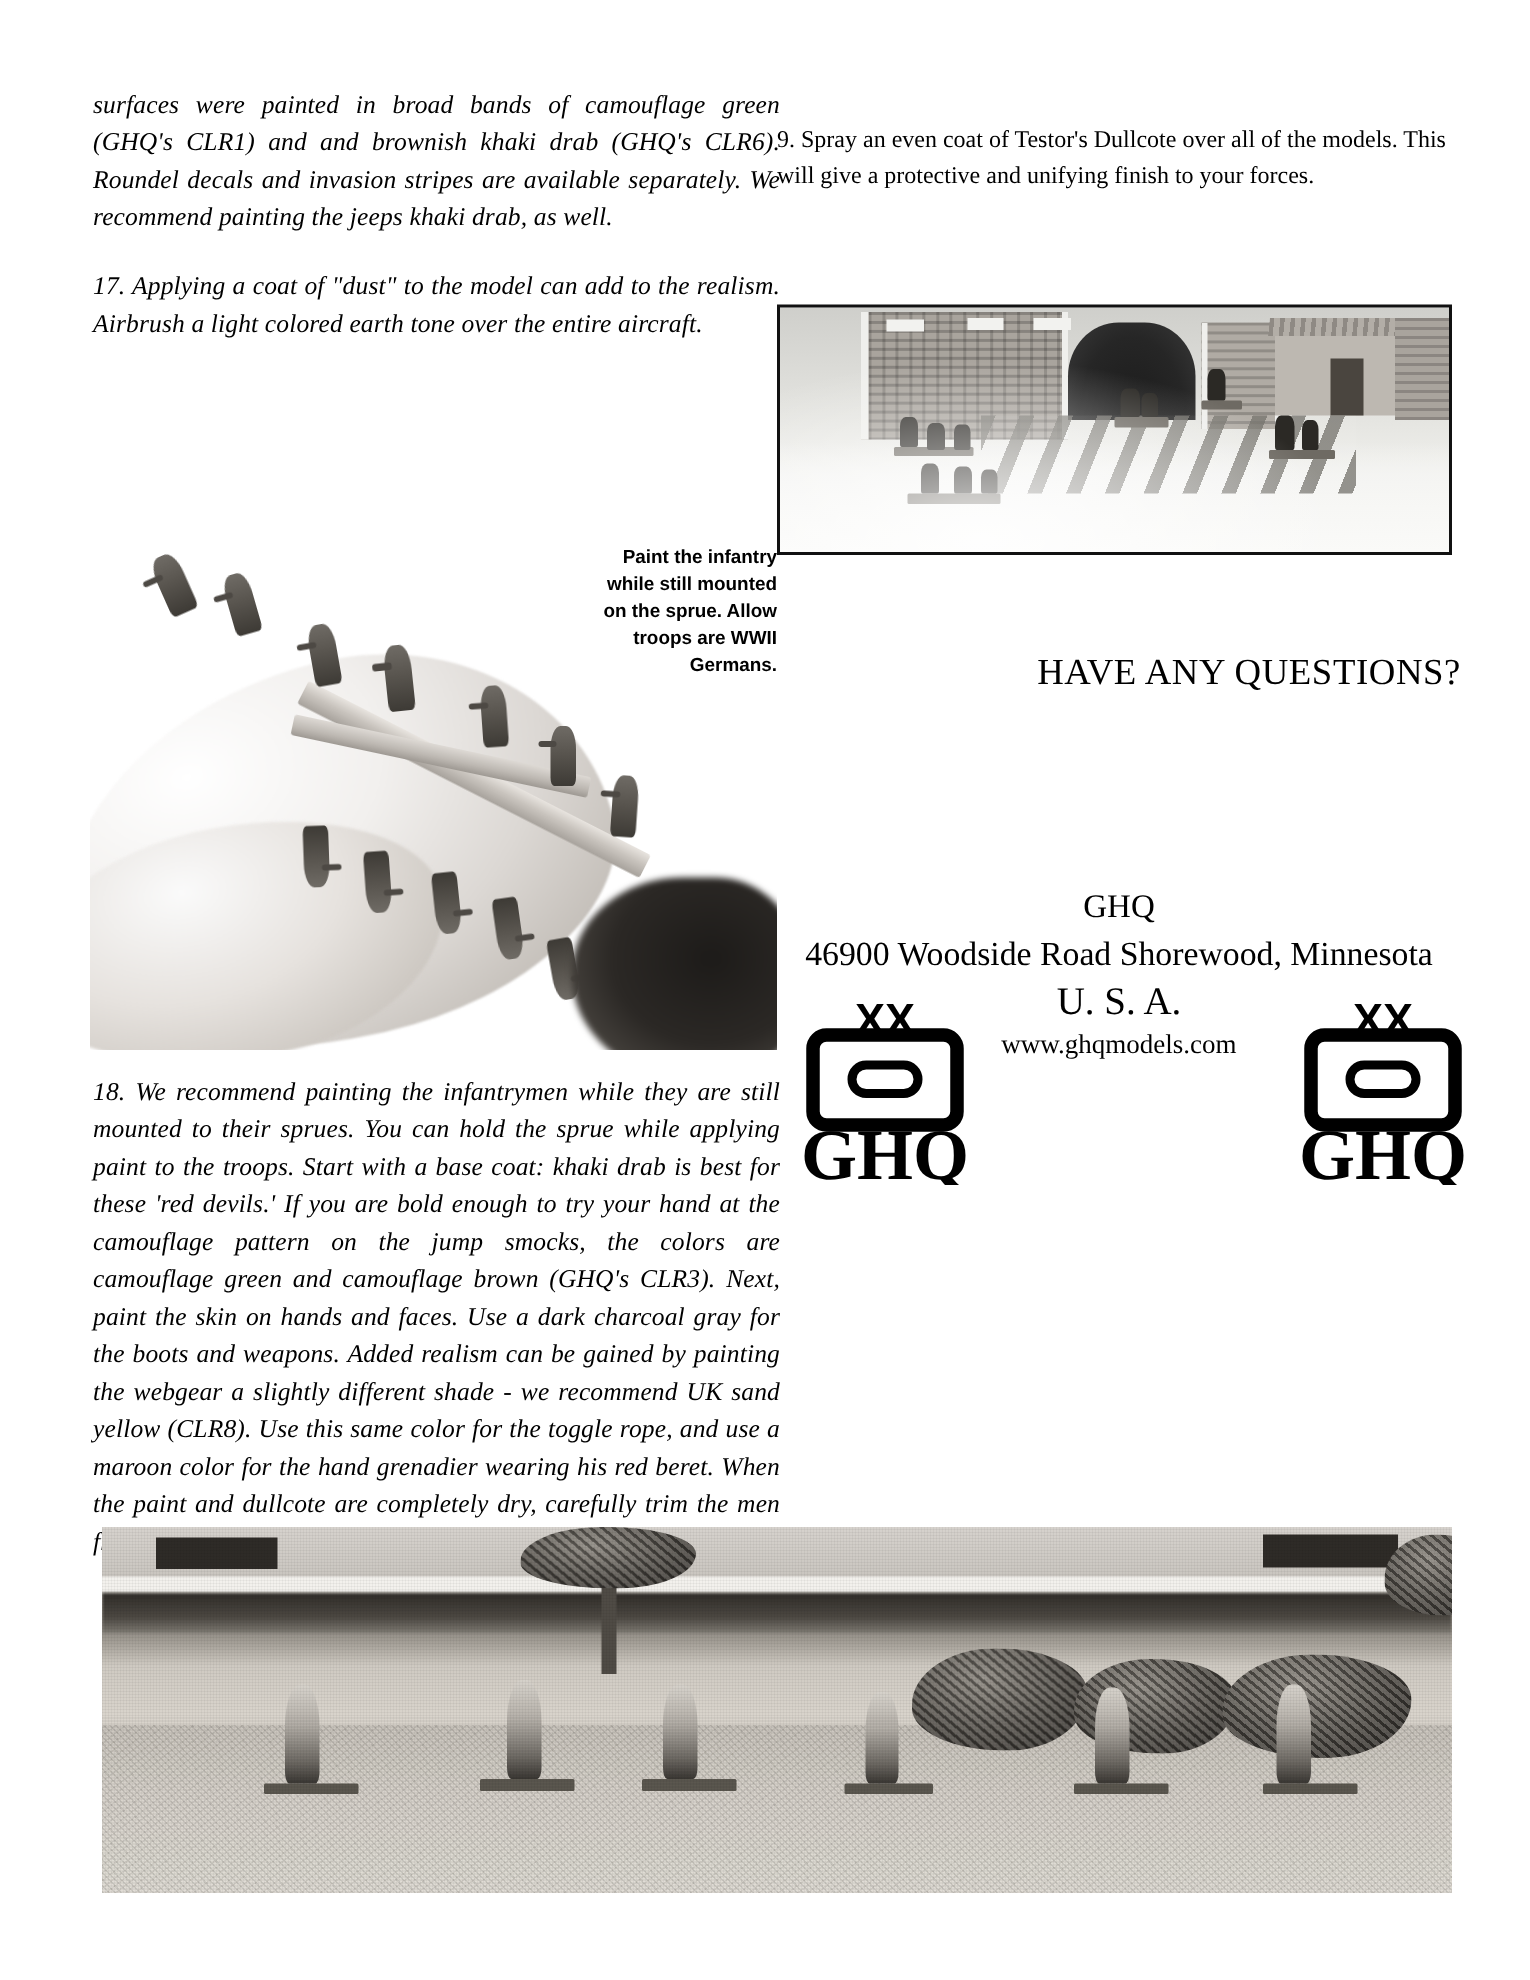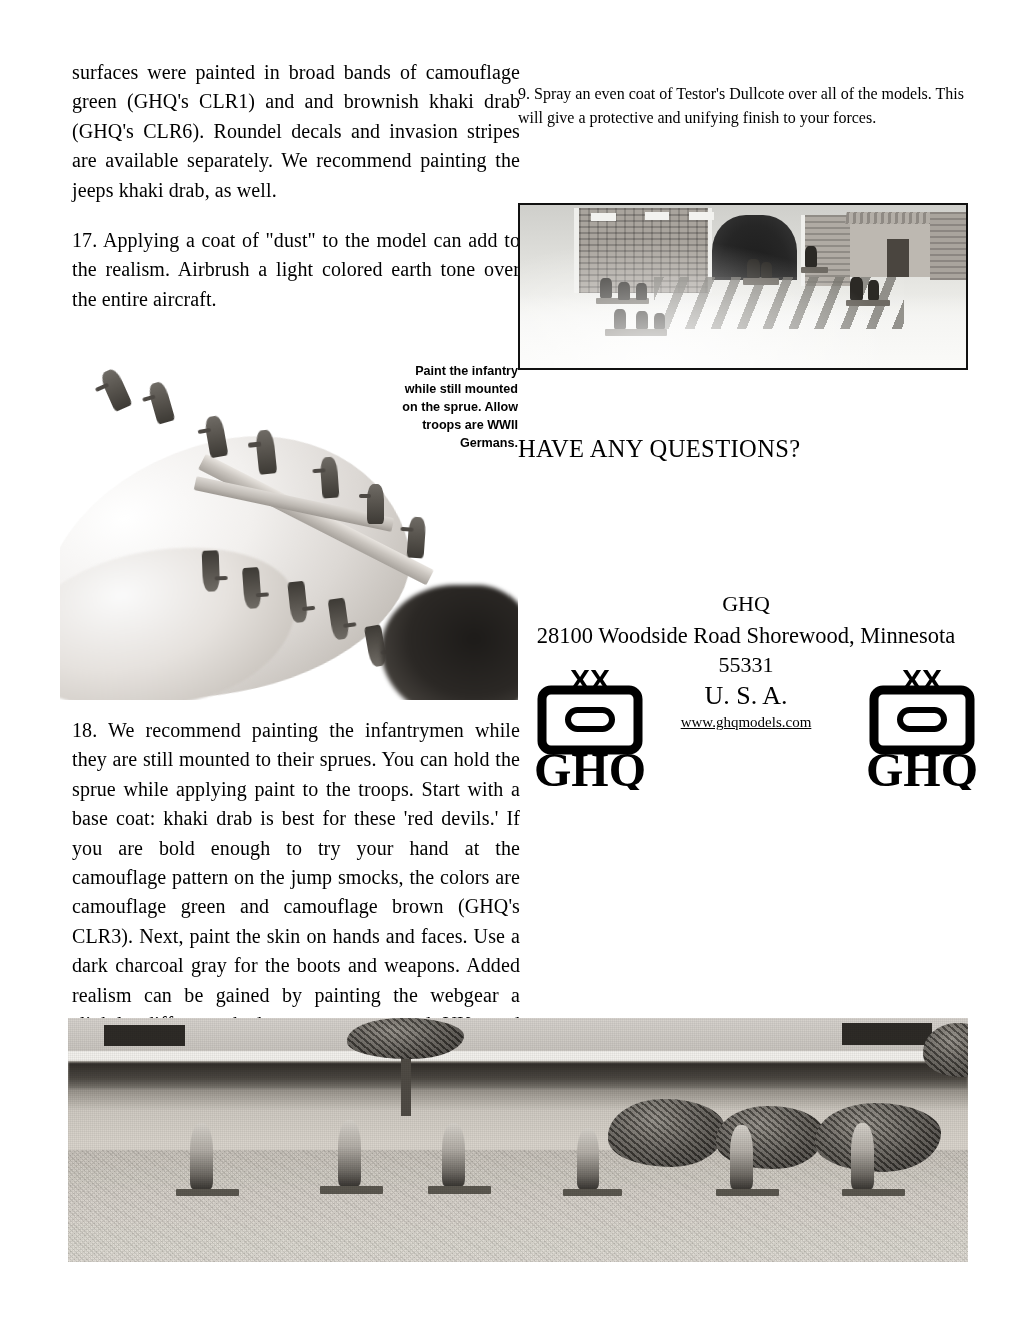--- a/index.html
+++ b/index.html
@@ -32,25 +32,26 @@
     width: 462px;
   }
   .col-right {
     position: absolute;
     left: 518px;
     top: 82px;
     width: 456px;
   }
 
   .para {
-    font-size: 20px;
+    font-size: 17px;
     line-height: 1.47;
     text-align: justify;
-    margin: 0 0 21px 14px;
+    margin: 0 0 21px 4px;
     letter-spacing: 0.1px;
+    font-style: italic;
   }
   .para.last { margin-bottom: 0; }
   .para-r {
     font-size: 16px;
     line-height: 1.5;
     text-align: left;
     margin: 0 0 22px 0;
   }
 
   
@@ -277,21 +278,21 @@
     line-height: 1.42;
     color: #000;
   }
 
   
   .questions-heading {
     position: absolute;
     left: 518px;
     top: 435px;
     width: 456px;
-    text-align: left;
+    text-align: right;
     font-size: 24.5px;
     letter-spacing: 0.4px;
   }
   .questions-body {
     position: absolute;
     left: 518px;
     top: 488px;
     width: 456px;
     font-size: 16px;
     line-height: 1.52;
@@ -305,21 +306,21 @@
     top: 590px;
     width: 456px;
     text-align: center;
     line-height: 1.3;
   }
   .address .ln { display: block; }
   .address .ghq-name { font-size: 22px; margin-bottom: 2px; }
   .address .street   { font-size: 22.5px; margin-bottom: 1px; white-space: nowrap; }
   .address .zip      { font-size: 22px; }
   .address .country  { font-size: 26px; }
-  .address .web      { font-size: 15px; text-decoration: underline; }
+  .address .web      { font-size: 18px; }
 
   
   .ghq-logo {
     position: absolute;
     width: 112px;
     height: 130px;
   }
   #logo-left  { left: 534px; top: 660px; }
   #logo-right { left: 866px; top: 660px; }
   .ghq-logo svg { display:block; width:100%; height:100%; }
@@ -396,22 +397,21 @@
     <div class="soldier" style="left:67%;top:78%;width:3.8%;height:12%;transform:rotate(170deg);"></div>
     <div class="darkblob"></div>
   </div>
 
   <div class="sprue-caption">Paint the infantry while still mounted on the sprue. Allow troops are WWII Germans.</div>
 
   <div class="questions-heading">HAVE ANY QUESTIONS?</div>
 
   <div class="address">
     <span class="ln ghq-name">GHQ</span>
-    <span class="ln street">28100 Woodside Road Shorewood, Minnesota</span>
-    <span class="ln zip">55331</span>
+    <span class="ln street">46900 Woodside Road Shorewood, Minnesota</span>
     <span class="ln country">U. S. A.</span>
     <span class="ln web">www.ghqmodels.com</span>
   </div>
 
   <div class="ghq-logo" id="logo-left">
     <svg viewBox="0 0 112 130" xmlns="http://www.w3.org/2000/svg" aria-hidden="true">
       <text x="56" y="30" text-anchor="middle" font-family="Liberation Sans, DejaVu Sans, sans-serif" font-size="30" font-weight="bold" fill="#000">XX</text>
       <rect x="8" y="30" width="96" height="60" rx="9" ry="9" fill="none" stroke="#000" stroke-width="9"></rect>
       <rect x="34" y="50" width="44" height="19" rx="9.5" ry="9.5" fill="none" stroke="#000" stroke-width="6"></rect>
       <text x="56" y="126" text-anchor="middle" font-family="Liberation Serif, DejaVu Serif, serif" font-size="48" font-weight="bold" fill="#000">GHQ</text>

